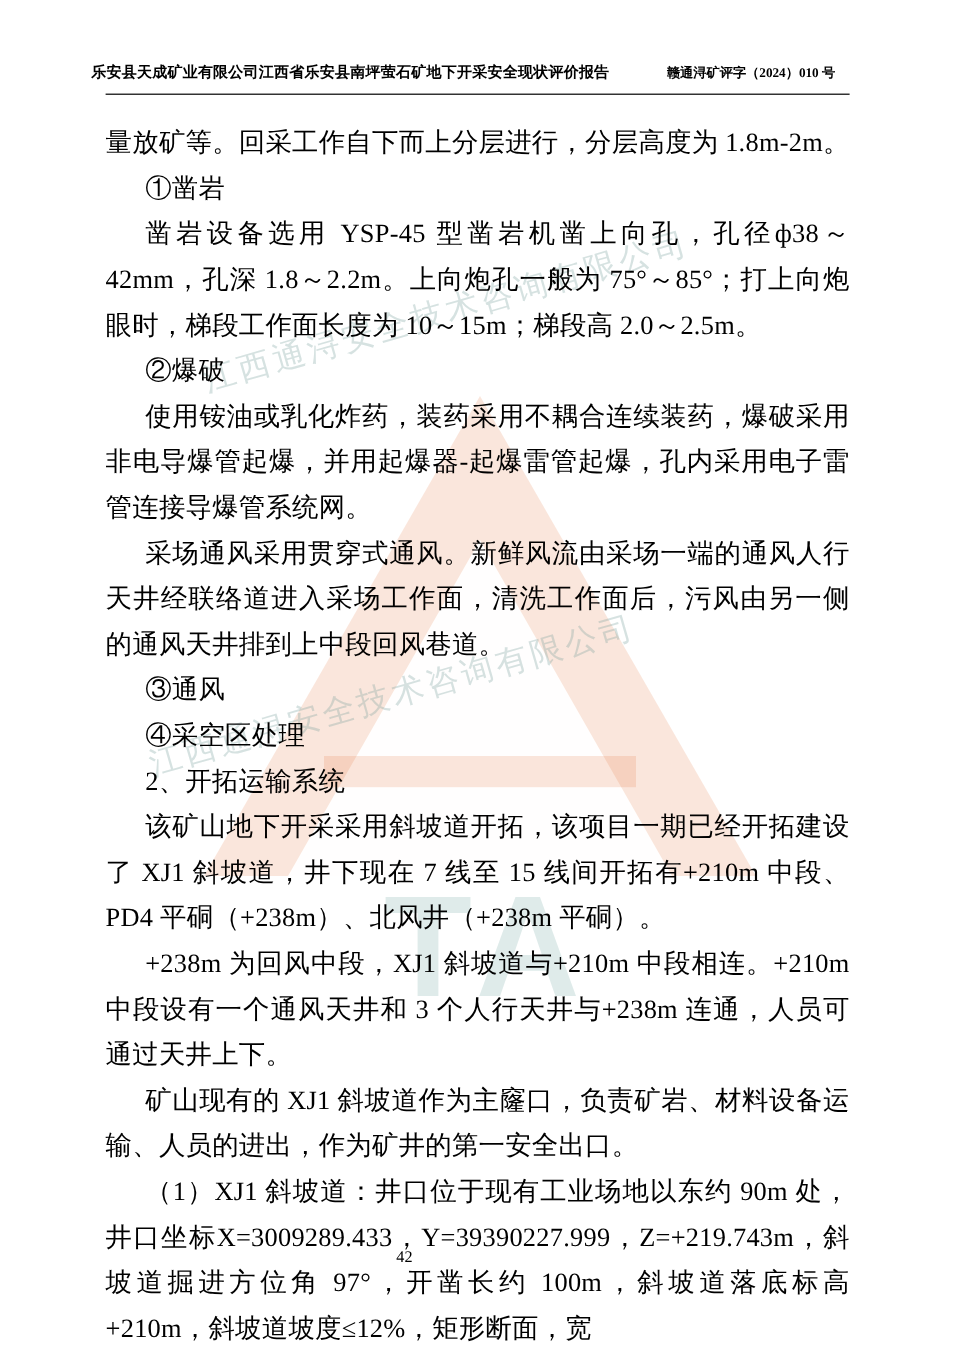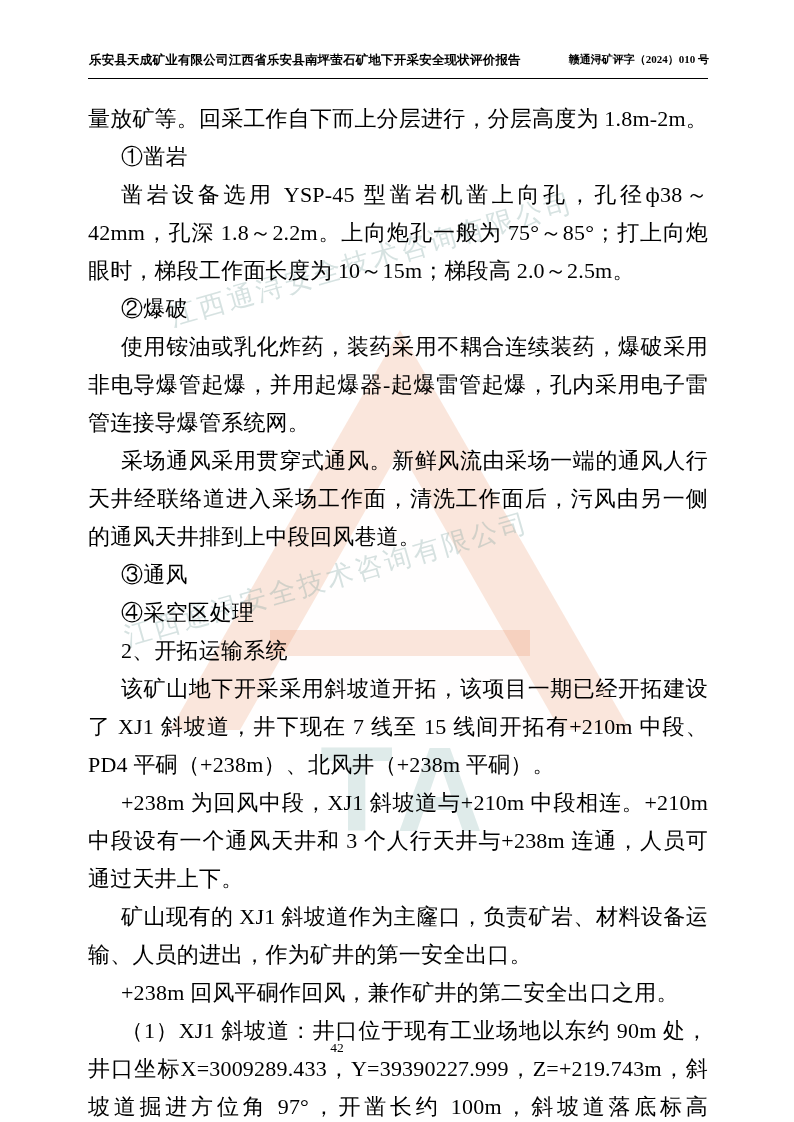--- a/index.html
+++ b/index.html
@@ -87,26 +87,26 @@
     font-weight: bold;
     letter-spacing: 12px;
     color: rgba(150, 190, 185, 0.30);
     font-family: "Liberation Sans", sans-serif;
     margin-top: 20px;
   }
 
   
   .header {
     position: absolute;
-    left: 89px;
+    left: 76px;
     top: 52px;
     width: 620px;
     display: flex;
     justify-content: space-between;
-    align-items: flex-start;
+    align-items: center;
     z-index: 3;
   }
   .header-left {
     font-size: 12.5px;
     font-weight: bold;
     letter-spacing: 0.2px;
     white-space: nowrap;
   }
   .header-right {
     font-size: 11px;
@@ -179,21 +179,20 @@
     <p class="indent">凿岩设备选用 YSP-45 型凿岩机凿上向孔，孔径ф38～42mm，孔深 1.8～2.2m。上向炮孔一般为 75°～85°；打上向炮眼时，梯段工作面长度为 10～15m；梯段高 2.0～2.5m。</p>
     <p class="indent">②爆破</p>
     <p class="indent">使用铵油或乳化炸药，装药采用不耦合连续装药，爆破采用非电导爆管起爆，并用起爆器-起爆雷管起爆，孔内采用电子雷管连接导爆管系统网。</p>
     <p class="indent">采场通风采用贯穿式通风。新鲜风流由采场一端的通风人行天井经联络道进入采场工作面，清洗工作面后，污风由另一侧的通风天井排到上中段回风巷道。</p>
     <p class="indent">③通风</p>
     <p class="indent">④采空区处理</p>
     <p class="indent">2、开拓运输系统</p>
     <p class="indent">该矿山地下开采采用斜坡道开拓，该项目一期已经开拓建设了 XJ1 斜坡道，井下现在 7 线至 15 线间开拓有+210m 中段、PD4 平硐（+238m）、北风井（+238m 平硐）。</p>
     <p class="indent">+238m 为回风中段，XJ1 斜坡道与+210m 中段相连。+210m 中段设有一个通风天井和 3 个人行天井与+238m 连通，人员可通过天井上下。</p>
     <p class="indent">矿山现有的 XJ1 斜坡道作为主窿口，负责矿岩、材料设备运输、人员的进出，作为矿井的第一安全出口。</p>
-    <p class="indent">+238m 回风平硐作回风，兼作矿井的第二安全出口之用。</p>
     <p class="indent">（1）XJ1 斜坡道：井口位于现有工业场地以东约 90m 处，井口坐标X=3009289.433，Y=39390227.999，Z=+219.743m，斜坡道掘进方位角 97°，开凿长约 100m，斜坡道落底标高+210m，斜坡道坡度≤12%，矩形断面，宽</p>
   </div>
 
   <div class="footer">
     <span>42</span>
   </div>
 
 </div>
 
 </body></html>

